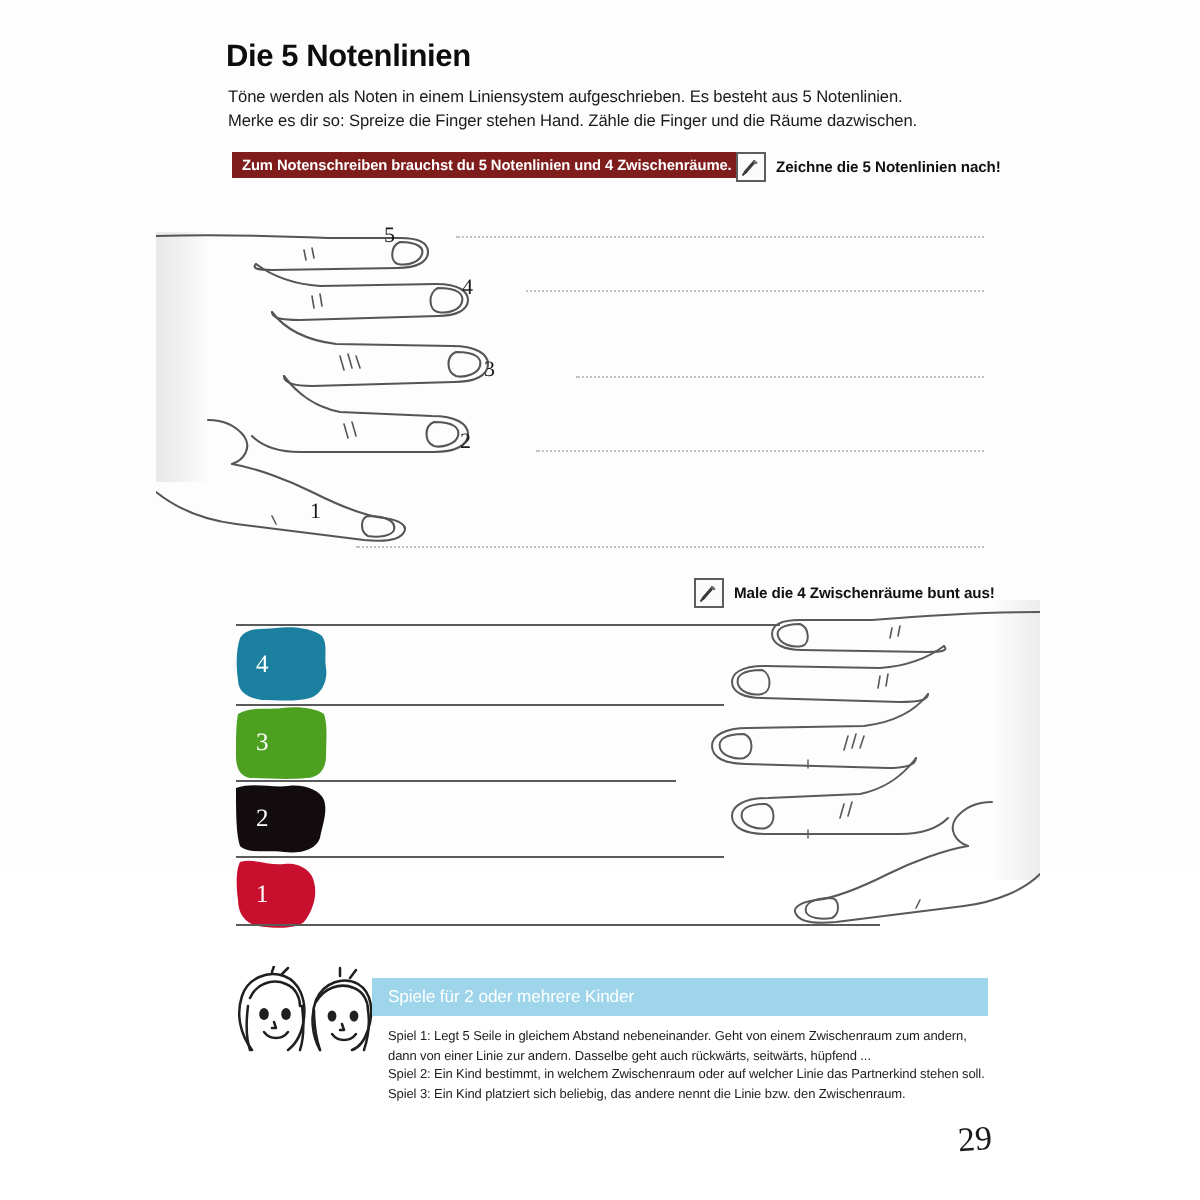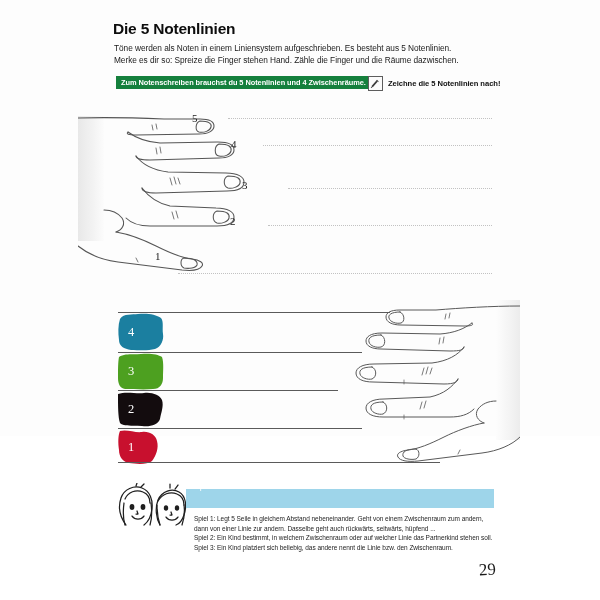--- a/index.html
+++ b/index.html
@@ -41,21 +41,21 @@
     line-height: 11.5px;
     color: #1a1a1a;
     letter-spacing: -0.05px;
   }
 
   
   .black-bar {
     position: absolute;
     left: 116px; top: 76px;
     height: 13px;
-    background: #15803d;
+    background: #7f1d1d;
     color: #ffffff;
     font-size: 7.4px;
     font-weight: bold;
     letter-spacing: -0.05px;
     display: flex;
     align-items: center;
     padding: 0 5px;
     white-space: nowrap;
   }
 
@@ -133,21 +133,21 @@
 
   
   #game-box {
     position: absolute;
     left: 186px; top: 489px;
     width: 308px; height: 19px;
     background: #9ed5ea;
   }
   #game-box-title {
     position: absolute;
-    left: 194px; top: 481px;
+    left: 194px; top: 493px;
     font-size: 8.6px;
     font-weight: normal;
     color: #ffffff;
     letter-spacing: -0.05px;
   }
   #game-rules {
     position: absolute;
     left: 194px; top: 514px;
     width: 312px;
     font-size: 6.5px;
@@ -242,20 +242,33 @@
       <path d="M58 160 l 2 4" stroke-width="0.8"></path>
     </g>
   </svg>
 
   <div class="finger-num" style="left:192px; top:112px;">5</div>
   <div class="finger-num" style="left:231px; top:138px;">4</div>
   <div class="finger-num" style="left:242px; top:179px;">3</div>
   <div class="finger-num" style="left:230px; top:215px;">2</div>
   <div class="finger-num" style="left:155px; top:250px;">1</div>
 
+  <div class="pencil-note mid">
+    <span class="pencil-icon">
+      <svg width="13" height="13" viewBox="0 0 13 13">
+        <g stroke="#3a3a3a" stroke-width="1" fill="none">
+          <path d="M3.2 9.6 L8.6 3.4" stroke-width="1.6"></path>
+          <path d="M2.3 10.6 L3.6 9.2" stroke-width="1"></path>
+        </g>
+        <path d="M2.1 10.9 L3.3 10.4 L2.6 9.6 Z" fill="#3a3a3a"></path>
+        <path d="M8.2 3.0 L9.9 4.4 L9.0 5.3 L7.4 3.9 Z" fill="#6d6d6d"></path>
+      </svg>
+    </span>
+    <span>Male die 4 Zwischenräume bunt aus!</span>
+  </div>
 
   <div class="space-swatch" style="left:118px; top:313px; height:38px;">
     <svg class="blob" viewBox="0 0 46 38" preserveAspectRatio="none">
       <path d="M2 6 C 6 0, 14 2, 20 1 C 28 0, 38 1, 43 5 C 46 9, 44 15, 45 21 C 46 27, 43 34, 37 36 C 30 38, 20 37, 13 37 C 6 36, 1 33, 1 27 C 0 20, 0 12, 2 6 Z" fill="#1b7fa0"></path>
     </svg>
     <span class="num">4</span>
   </div>
 
   <div class="space-swatch" style="left:118px; top:353px; height:37px;">
     <svg class="blob" viewBox="0 0 46 37" preserveAspectRatio="none">

